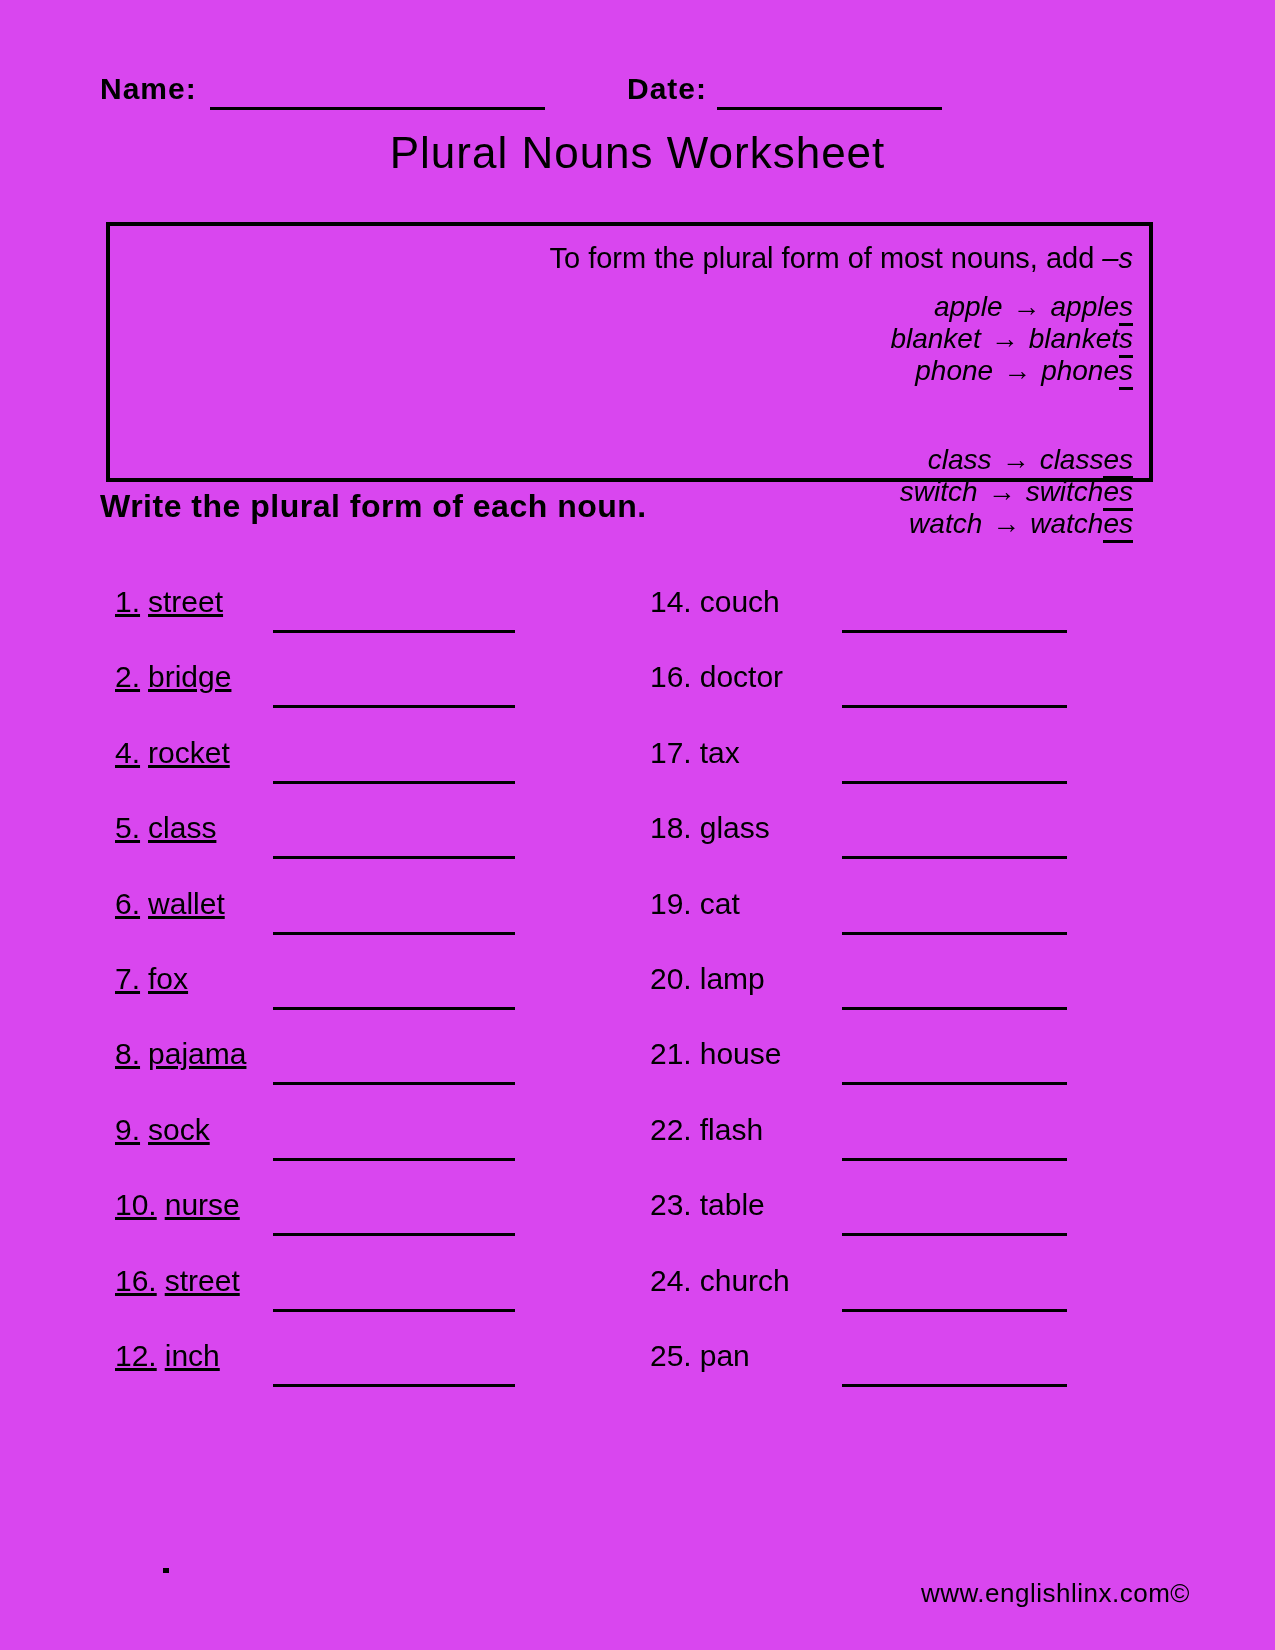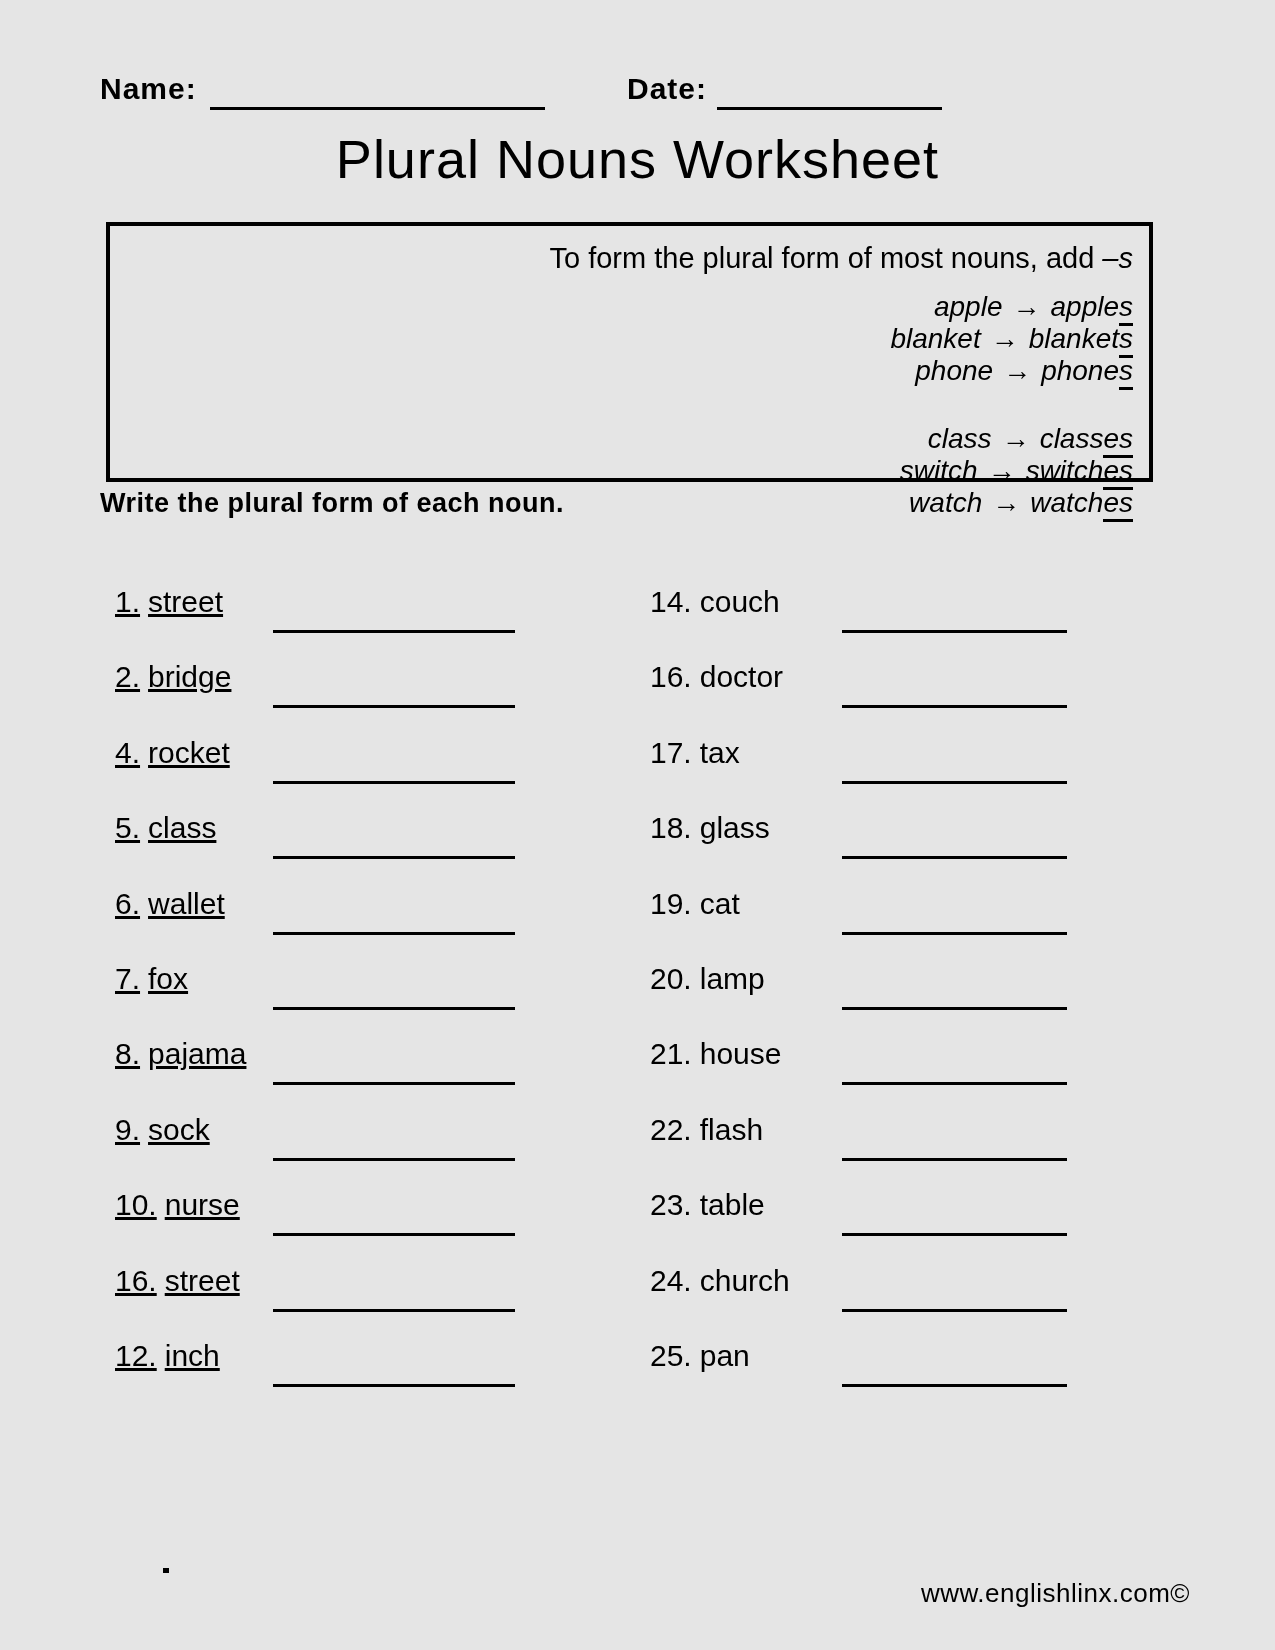--- a/index.html
+++ b/index.html
@@ -1,63 +1,63 @@
 <!DOCTYPE html>
 <html><head>
 <meta charset="utf-8">
 <style>
   * { margin:0; padding:0; box-sizing:border-box; }
   html,body { background:#ffffff; }
   .page {
     position:relative;
     width:1275px; height:1650px;
-    background:#e5e5e5;
+    background:#d946ef;
     color:#000000;
     font-family:"Liberation Sans", sans-serif;
     overflow:hidden;
   }
 
   
   .hdr-label { position:absolute; font-size:30px; font-weight:bold; letter-spacing:1px; }
   #name-label { left:100px; top:72px; }
   #date-label { left:627px; top:72px; }
   .hdr-line { position:absolute; border-top:3px solid #000; height:0; }
   #name-line { left:210px; top:107px; width:335px; }
   #date-line { left:717px; top:107px; width:225px; }
 
   .title {
     position:absolute; left:0; top:128px; width:100%;
-    text-align:center; font-size:54px; letter-spacing:1px;
+    text-align:center; font-size:44px; letter-spacing:1px;
   }
 
   
   .rules-box {
     position:absolute; left:106px; top:222px;
     width:1047px; height:260px;
     border:4px solid #000;
     padding:14px 16px;
     font-size:29px;
     text-align:right;
   }
   .rule-line { white-space:nowrap; line-height:37px; }
   .rule-suffix { font-style:italic; }
   .rule-bold { font-weight:bold; }
   .ex-row { display:flex; padding-left:48px; margin-top:14px; white-space:nowrap;flex-direction:column; }
-  .ex-row.second { margin-top:36px; }
+  .ex-row.second { margin-top:57px; }
   .rule-line.second { margin-top:24px; }
   .ex { font-style:italic; font-size:28px; }
   .ex:nth-child(2) { margin-left:80px; }
   .ex:nth-child(3) { margin-left:95px; }
   .arr { margin:0 10px; font-style:normal; }
   .ending { border-bottom:3px solid #000; padding-bottom:1px; }
 
   
   .instruction {
     position:absolute; left:100px; top:488px;
-    font-size:27px; font-weight:bold; letter-spacing:0.5px;
+    font-size:32px; font-weight:bold; letter-spacing:0.5px;
   }
 
   
   .q-col { position:absolute; display:flex; flex-direction:column; }
   #col-left  { left:115px; top:585px; width:400px; }
   #col-right { left:650px; top:585px; width:417px; }
   .q-row { display:flex; align-items:flex-start; height:75.4px; }
   .q-label { display:inline-block; font-size:30px; line-height:34px; white-space:nowrap; }
   #col-left  .q-label { min-width:152px;text-decoration:underline; }
   #col-right .q-label { min-width:186px; }

